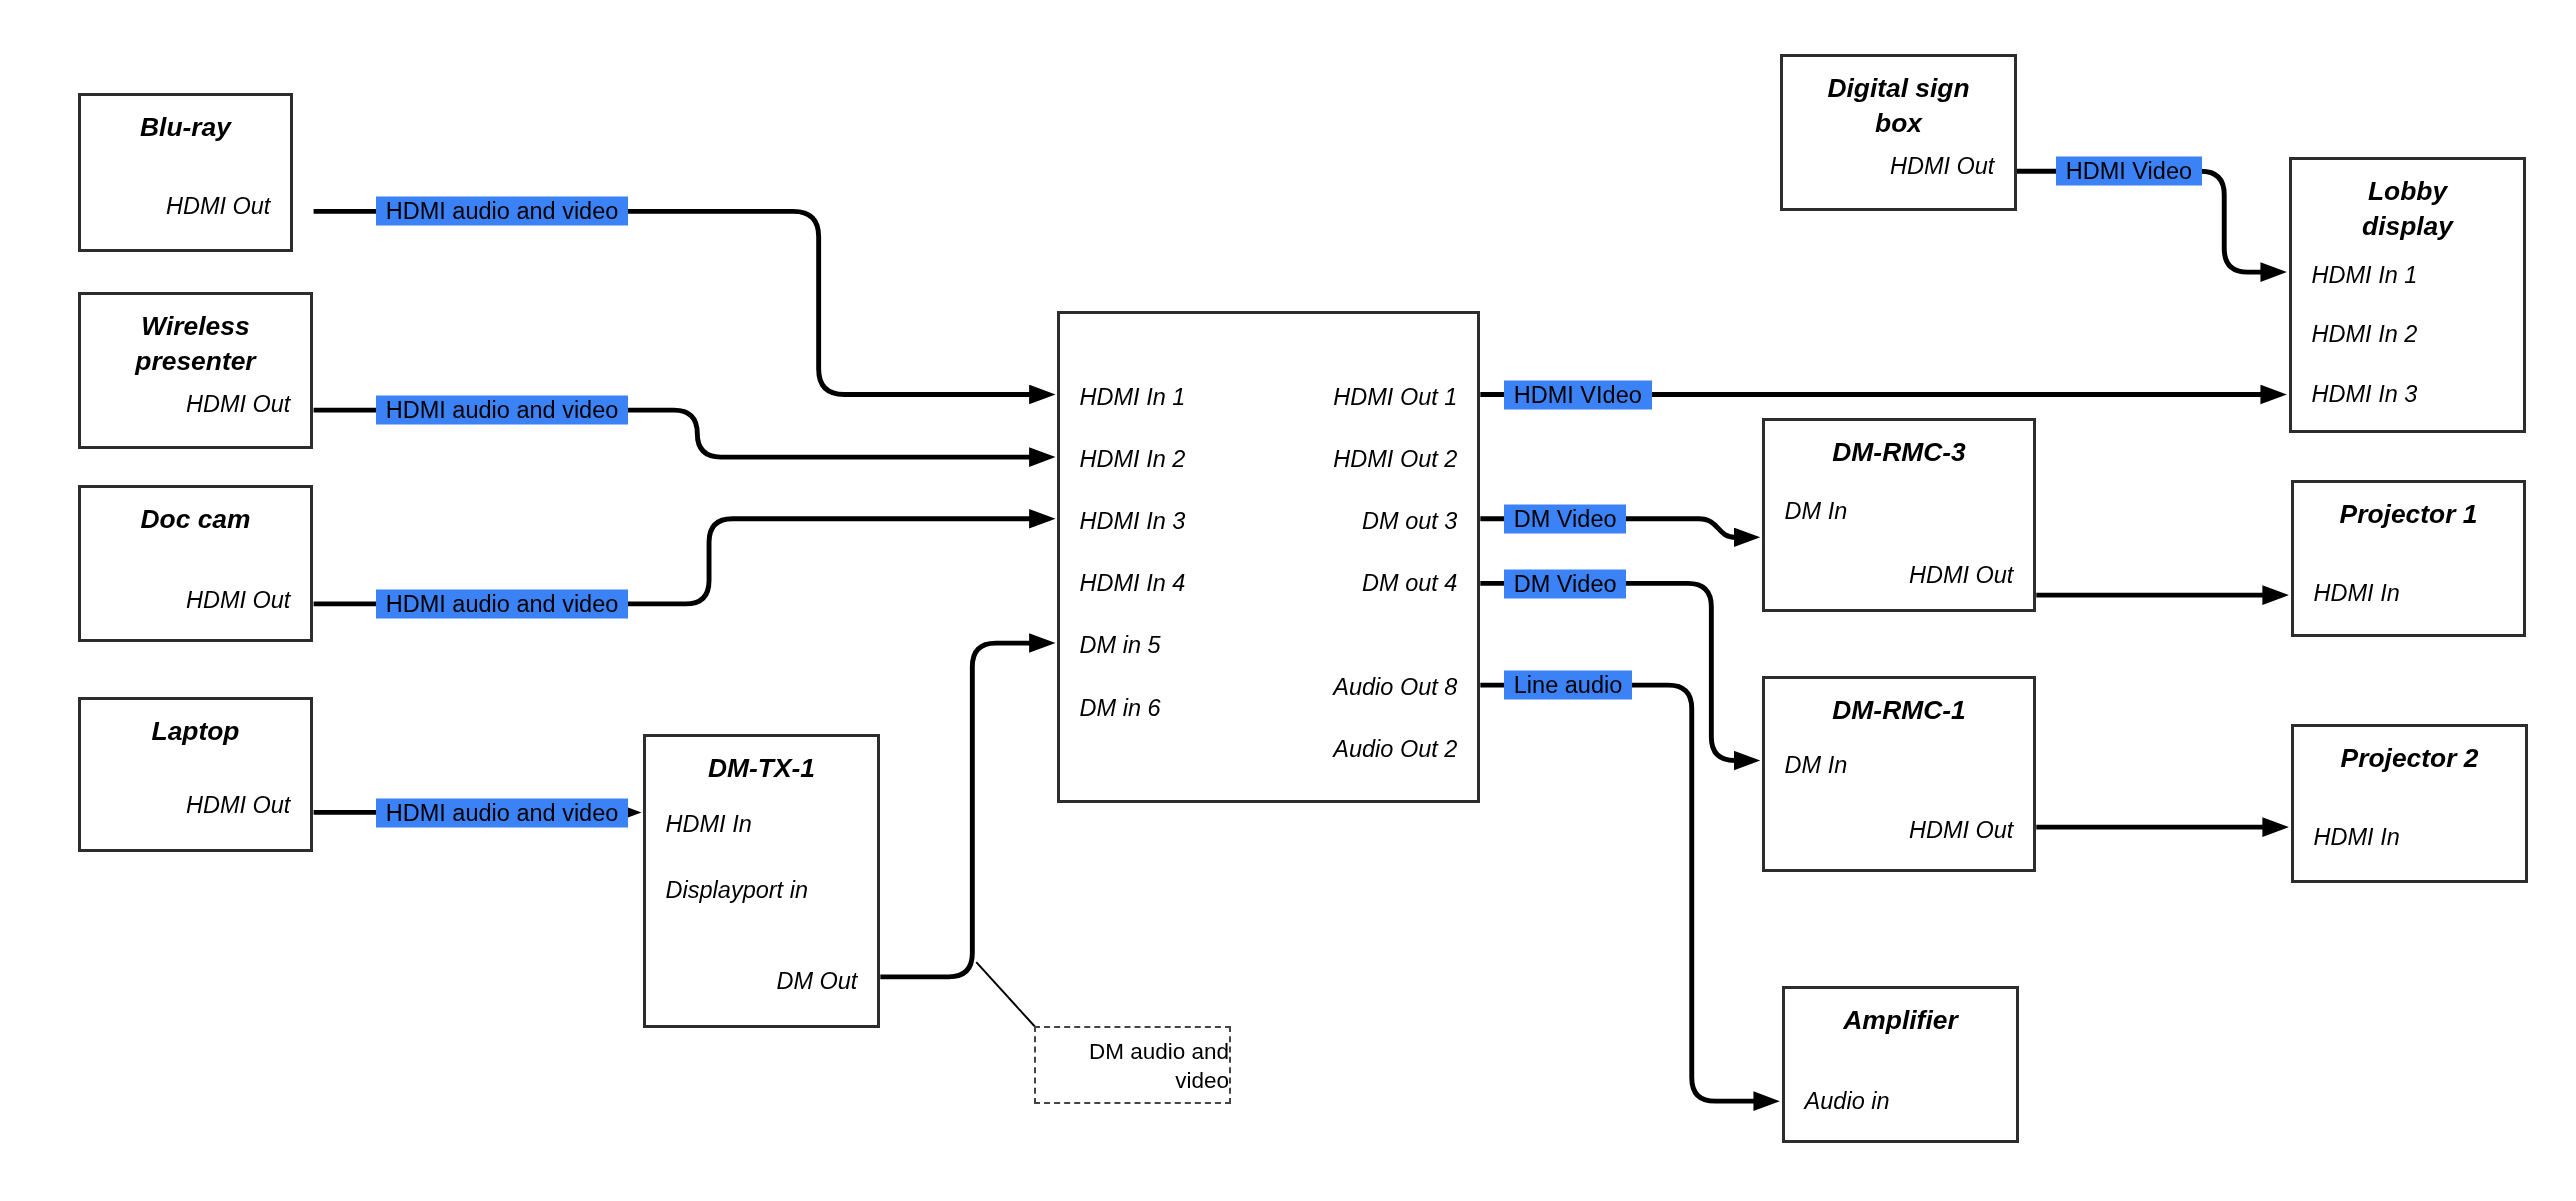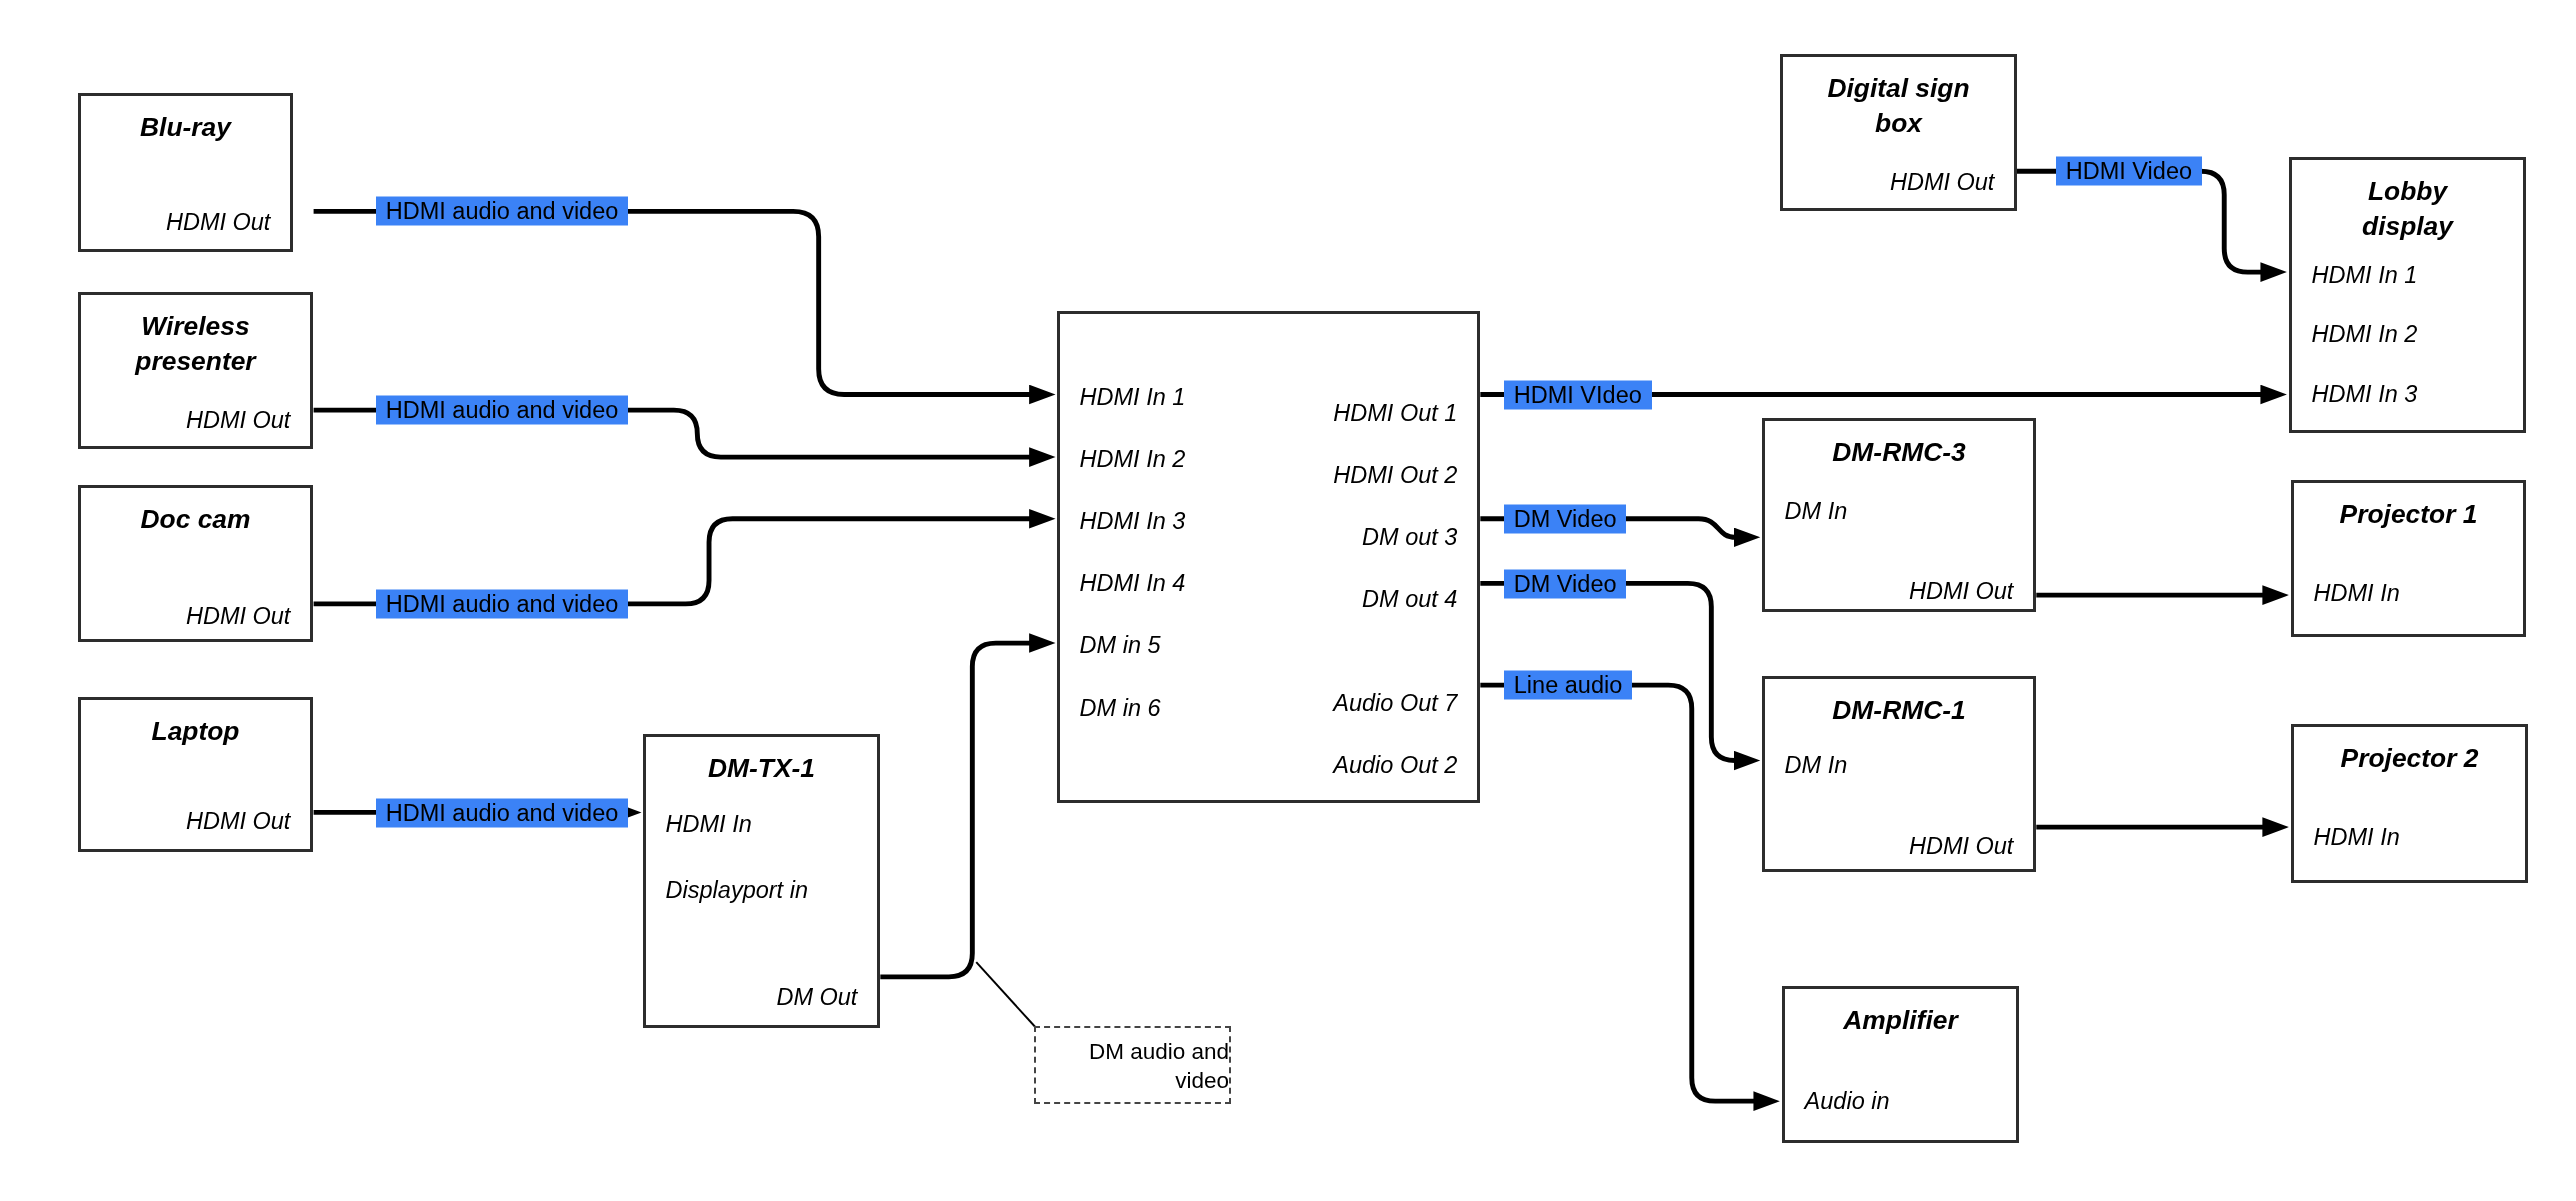--- a/index.html
+++ b/index.html
@@ -27,21 +27,21 @@
     line-height:35px;
     white-space:pre;
   }
   .port{
     position:absolute;
     height:33px;line-height:33px;
     font-size:23.5px;
     white-space:nowrap;
   }
   .port-left{left:19.6px;text-align:left;}
-  .port-right{right:19.6px;text-align:left;margin-top:16px;}
+  .port-right{right:19.6px;text-align:left;}
   .wire-label{
     position:absolute;
     transform:translateY(-50%);
     background:#3b82f6;
     padding:0 9.8px;
     font-size:23.5px;
     line-height:29px;
     white-space:nowrap;
   }
   .annotation{
@@ -114,21 +114,21 @@
     <div class="port port-left" style="top:67px">HDMI In 1</div>
     <div class="port port-left" style="top:129px">HDMI In 2</div>
     <div class="port port-left" style="top:191px">HDMI In 3</div>
     <div class="port port-left" style="top:253px">HDMI In 4</div>
     <div class="port port-left" style="top:315px">DM in 5</div>
     <div class="port port-left" style="top:378px">DM in 6</div>
     <div class="port port-right" style="top:67px">HDMI Out 1</div>
     <div class="port port-right" style="top:129px">HDMI Out 2</div>
     <div class="port port-right" style="top:191px">DM out 3</div>
     <div class="port port-right" style="top:253px">DM out 4</div>
-    <div class="port port-right" style="top:357px">Audio Out 7</div>
+    <div class="port port-right" style="top:357px">Audio Out 8</div>
     <div class="port port-right" style="top:419px">Audio Out 2</div>
   </div>
 
   <div class="node" style="left:1780px;top:54px;width:237px;height:157px">
     <div class="node-title"><span>Digital sign</span><br><span>box</span></div>
     <div class="port port-right" style="top:93px">HDMI Out</div>
   </div>
 
   <div class="node" style="left:2289px;top:157px;width:237px;height:276px">
     <div class="node-title"><span>Lobby</span><br><span>display</span></div>

